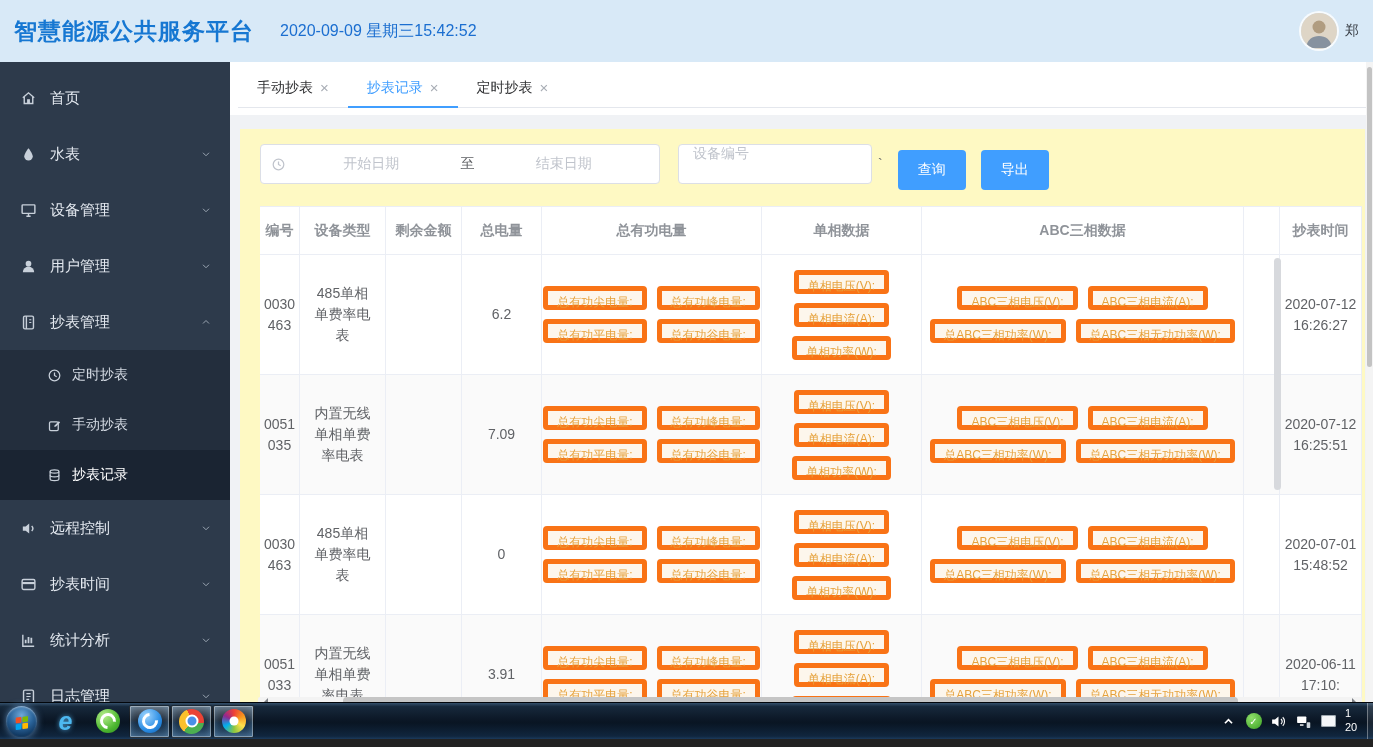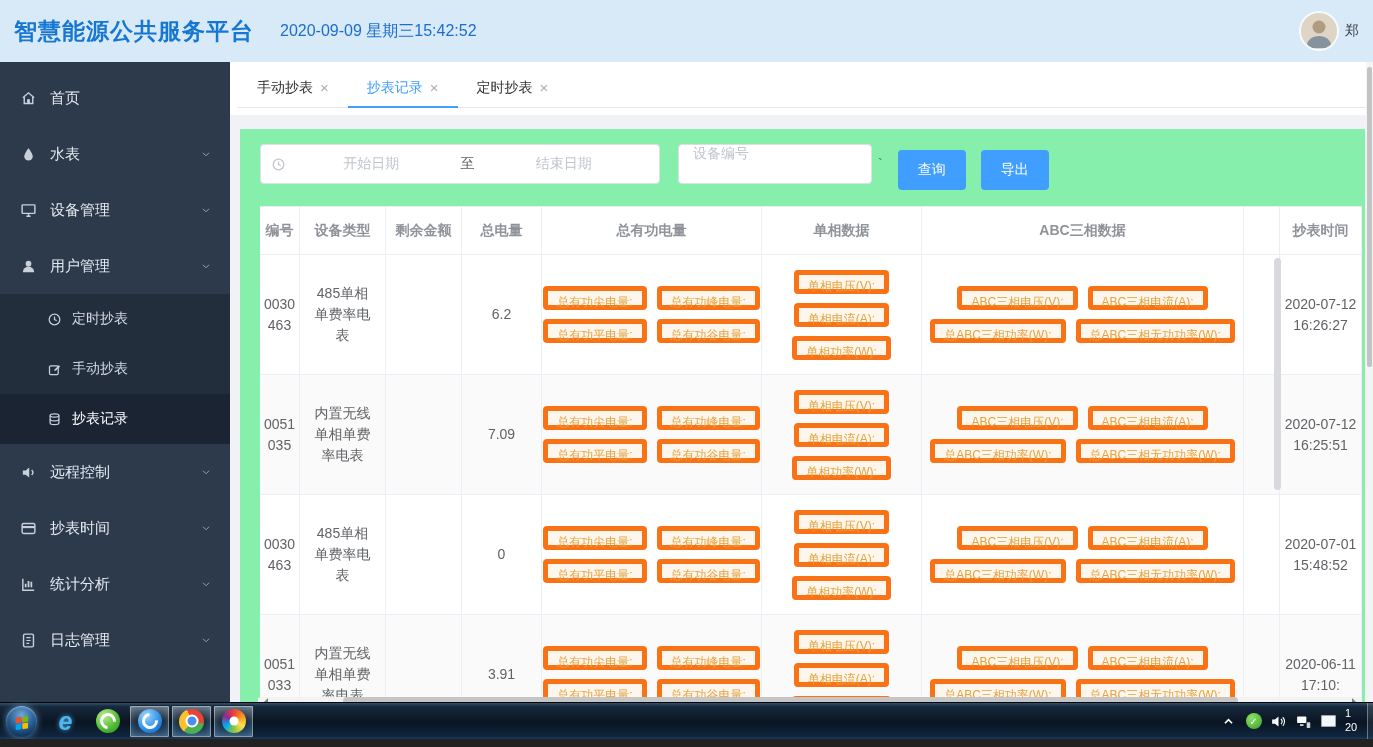--- a/index.html
+++ b/index.html
@@ -35,21 +35,21 @@
   
   .main{flex:1;display:flex;flex-direction:column;min-width:0;}
   .tabbar{background:#fff;padding:6px 0 0 8px;height:53px;flex:none;}
   .tabs-row{display:flex;height:40px;border-bottom:1px solid #e4e7ed;}
   .tab{display:flex;align-items:center;gap:7px;padding:0 19px;font-size:14px;color:#303133;position:relative;cursor:pointer;}
   .tab.active{color:#409eff;}
   .tab.active::after{content:"";position:absolute;left:0;right:0;bottom:-1px;height:2px;background:#409eff;}
   .tab-close{color:#a8adb5;font-size:15px;line-height:1;}
 
   .content{flex:1;padding:14px 8px 0 10px;min-height:0;}
-  .card{background:#86efac;height:100%;padding:15px 0 0 20px;position:relative;overflow:hidden;}
+  .card{background:#fef9c3;height:100%;padding:15px 0 0 20px;position:relative;overflow:hidden;}
 
   
   .search-row{display:flex;align-items:center;margin-bottom:22px;height:40px;}
   .date-range{width:400px;height:40px;border:1px solid #dcdfe6;border-radius:4px;display:flex;align-items:center;padding:0 10px;background:#fff;cursor:text;}
   .dr-icon{width:15px;height:15px;color:#c0c4cc;flex:none;}
   .dr-ph{flex:1;text-align:center;color:#c0c4cc;font-size:14px;}
   .dr-sep{color:#606266;font-size:14px;padding:0 4px;}
   .device-input{width:194px;height:40px;border:1px solid #dcdfe6;border-radius:4px;margin-left:18px;display:flex;padding:0 14px;color:#c0c4cc;font-size:14px;background:#fff;cursor:text;}
   .stray-char{margin-left:6px;color:#606266;}
   .btn{height:40px;min-width:64px;padding:0 20px;margin-left:15px;background:#409eff;border:none;border-radius:4px;color:#fff;font-size:14px;cursor:pointer;margin-top:12px;}
@@ -194,20 +194,35 @@
               <path d="M4 20a8 8 0 0 1 16 0z" fill="currentColor"></path>
             </svg>
           </span>
           <span class="mi-label">用户管理</span>
           <span class="icn chev">
             <svg viewBox="0 0 24 24">
               <path d="M6 9.5l6 6 6-6" fill="none" stroke="currentColor" stroke-width="2"></path>
             </svg>
           </span>
         </div>
+        <div class="menu-item">
+          <span class="icn mi-icon">
+            <svg viewBox="0 0 24 24">
+              <rect x="5" y="3" width="14" height="18" rx="2" fill="none" stroke="currentColor" stroke-width="2"></rect>
+              <path d="M9 3v18" stroke="currentColor" stroke-width="2"></path>
+              <path d="M13 8h3M13 12h3" stroke="currentColor" stroke-width="1.5"></path>
+            </svg>
+          </span>
+          <span class="mi-label">抄表管理</span>
+          <span class="icn chev">
+            <svg viewBox="0 0 24 24">
+              <path d="M6 15l6-6 6 6" fill="none" stroke="currentColor" stroke-width="2"></path>
+            </svg>
+          </span>
+        </div>
         <div class="submenu">
           <div class="menu-item sub">
             <span class="icn mi-icon">
               <svg viewBox="0 0 24 24">
                 <circle cx="12" cy="12" r="8.5" fill="none" stroke="currentColor" stroke-width="2"></circle>
                 <path d="M12 7v5l3.5 2" fill="none" stroke="currentColor" stroke-width="2"></path>
               </svg>
             </span>
             <span class="mi-label">定时抄表</span>
           </div>

